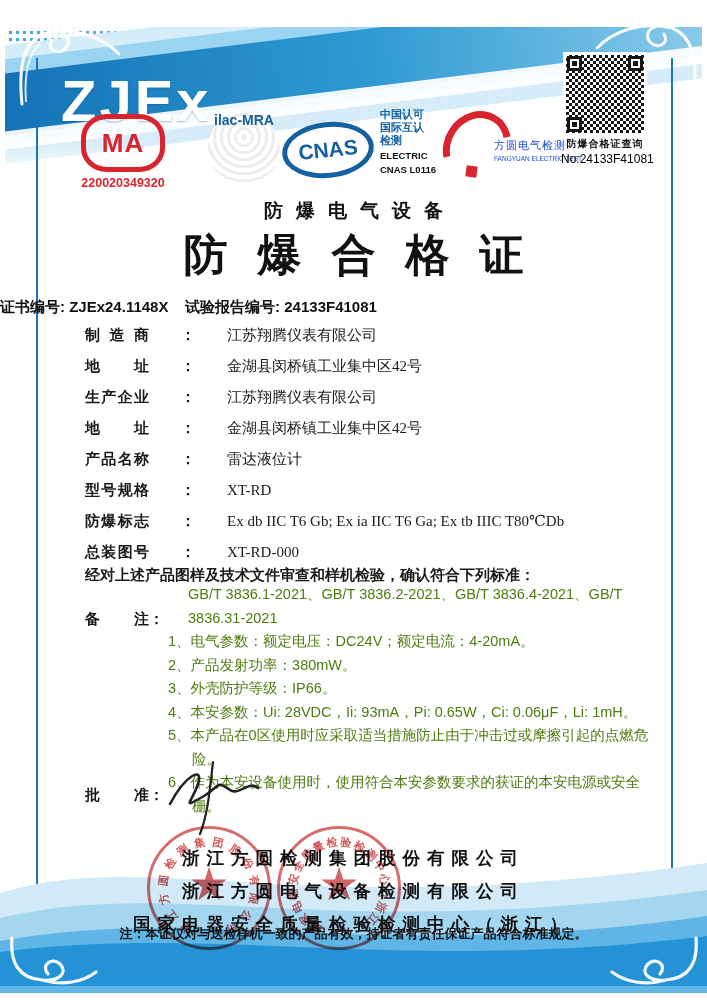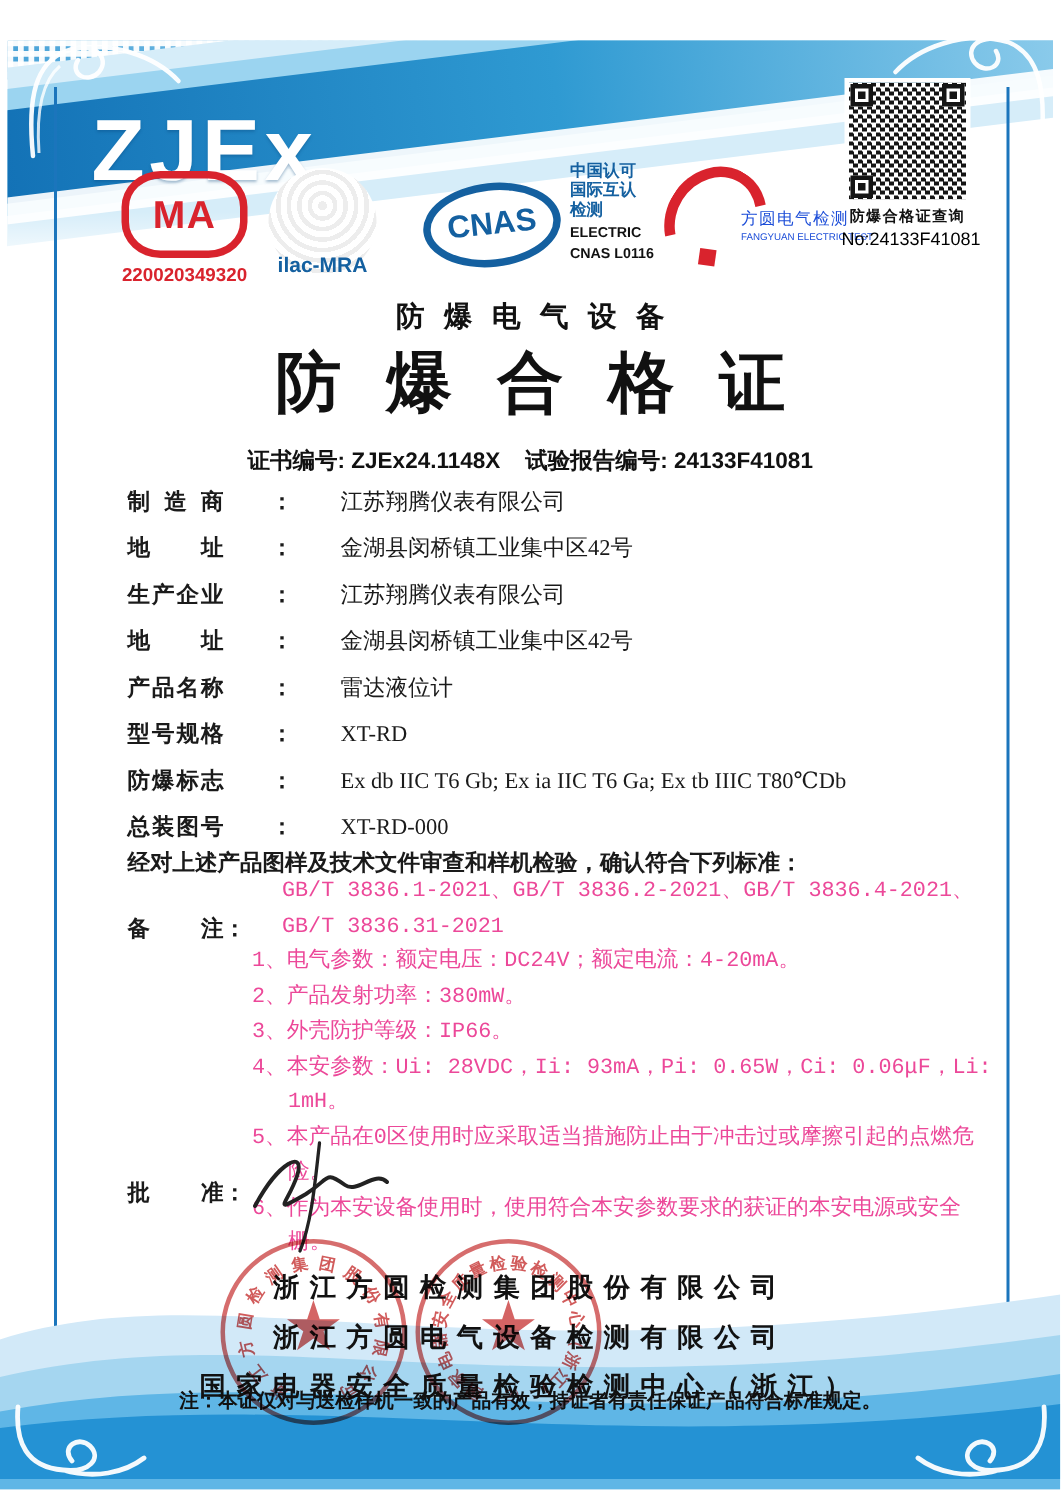--- a/index.html
+++ b/index.html
@@ -27,23 +27,23 @@
   .brand{position:absolute;left:56px;top:40px;font-size:58px;font-weight:800;color:#fff;
       letter-spacing:3px;z-index:3;text-shadow:0 1px 2px rgba(10,70,120,.35);}
   .flourish{position:absolute;z-index:4;}
   
   .logos{position:absolute;top:104px;left:80px;right:50px;height:90px;z-index:5;}
   .cma{position:absolute;left:0;top:10px;width:86px;text-align:center;}
   .cma-ring{width:74px;height:48px;margin:0 auto;border:5px solid var(--brand-red,#d9232d);
       border-radius:26px/24px;display:flex;align-items:center;justify-content:center;}
   .cma-ring span{font-size:26px;font-weight:800;color:var(--brand-red,#d9232d);letter-spacing:1px;}
   .cma-num{margin-top:4px;font-size:12.5px;font-weight:700;color:var(--brand-red,#d9232d);}
-  .ilac{position:absolute;left:99px;top:8px;width:72px;height:72px;border-radius:50%;
+  .ilac{position:absolute;left:128px;top:8px;width:72px;height:72px;border-radius:50%;
       background:repeating-radial-gradient(circle at 50% 35%,#ededed 0 3px,#fff 3px 7px);
-      display:flex;align-items:flex-end;justify-content:center;}
+      display:flex;align-items:flex-start;justify-content:center;}
   .ilac span{font-size:14px;font-weight:700;color:#1460a0;}
   .cnas{position:absolute;left:202px;top:18px;width:82px;height:46px;border:5px solid #1460a0;
       border-radius:50%;transform:rotate(-6deg);display:flex;align-items:center;justify-content:center;}
   .cnas span{font-size:21px;font-weight:800;color:#1460a0;letter-spacing:0;}
   .cnas-side{position:absolute;left:300px;top:4px;width:70px;line-height:13px;}
   .cnas-side .cn{font-size:11px;color:#1460a0;font-weight:700;}
   .cnas-side .en{font-size:9.5px;color:#111;font-weight:800;margin-top:3px;line-height:11px;}
   .fy{position:absolute;left:352px;top:0px;width:80px;height:86px;}
   .fy-arc{position:absolute;left:12px;top:6px;width:52px;height:60px;border:7px solid transparent;
       border-top-color:var(--brand-red,#d9232d);border-left-color:var(--brand-red,#d9232d);
@@ -60,36 +60,36 @@
   .finder{position:absolute;width:15px;height:15px;border:3px solid #151515;background:#fff;box-sizing:border-box;}
   .finder::after{content:"";position:absolute;left:2px;top:2px;width:5px;height:5px;background:#151515;}
   .f-tl{left:1px;top:1px;} .f-tr{right:1px;top:1px;} .f-bl{left:1px;bottom:1px;}
   .qr-cap{margin-top:4px;font-size:10px;font-weight:800;color:#111;letter-spacing:1px;}
   .qr-num{margin-top:1px;font-size:12px;color:#000000;font-family:"Liberation Sans",sans-serif;}
   
   .subtitle{position:absolute;left:0;right:0;top:198px;text-align:center;font-size:19px;
       font-weight:800;letter-spacing:13px;padding-left:13px;color:#111;}
   .main-title{position:absolute;left:0;right:0;top:226px;text-align:center;font-size:44px;
       font-weight:800;letter-spacing:30px;padding-left:30px;color:#111;}
-  .cert-line{position:absolute;left:0;right:0;top:298px;text-align:center;font-size:15px;
+  .cert-line{position:absolute;left:0;right:0;top:298px;font-size:15px;
       font-weight:700;color:#111;}
   .cert-line b{font-weight:700;}
   
   .fields{position:absolute;left:85px;top:326px;width:575px;font-size:15px;}
   .frow{display:flex;line-height:18px;margin-bottom:13px;gap:28px;}
   .flabel{width:64px;font-weight:700;text-align:justify;text-align-last:justify;flex:none;}
   .fcolon{width:22px;flex:none;font-weight:700;text-align:center;}
   .fvalue{font-family:"Liberation Serif","DejaVu Serif",serif;}
   .statement{position:absolute;left:85px;top:566px;width:575px;font-size:15px;font-weight:700;}
   
   .rlabel{position:absolute;left:85px;top:610px;width:64px;font-size:15px;font-weight:700;
       text-align:justify;text-align-last:justify;}
   .rcolon{position:absolute;left:149px;top:610px;font-size:15px;font-weight:700;}
   .rbody{position:absolute;left:168px;top:583px;width:498px;font-size:14.5px;line-height:23.5px;
-      font-family:Liberation Mono, monospace;color:#ec4899;}
+      font-family:Liberation Sans, sans-serif;color:#4d7c0f;}
   .standards{padding-left:20px;}
   .ritem{padding-left:24px;text-indent:-24px;}
   
   .alabel{position:absolute;left:85px;top:786px;width:64px;font-size:15px;font-weight:700;
       text-align:justify;text-align-last:justify;}
   .acolon{position:absolute;left:149px;top:786px;font-size:15px;font-weight:700;}
   .sig{position:absolute;left:158px;top:752px;z-index:3;}
   .dates{position:absolute;left:455px;top:782px;font-size:15px;font-weight:800;letter-spacing:1px;}
   .dates div{margin-bottom:15px;}
   

